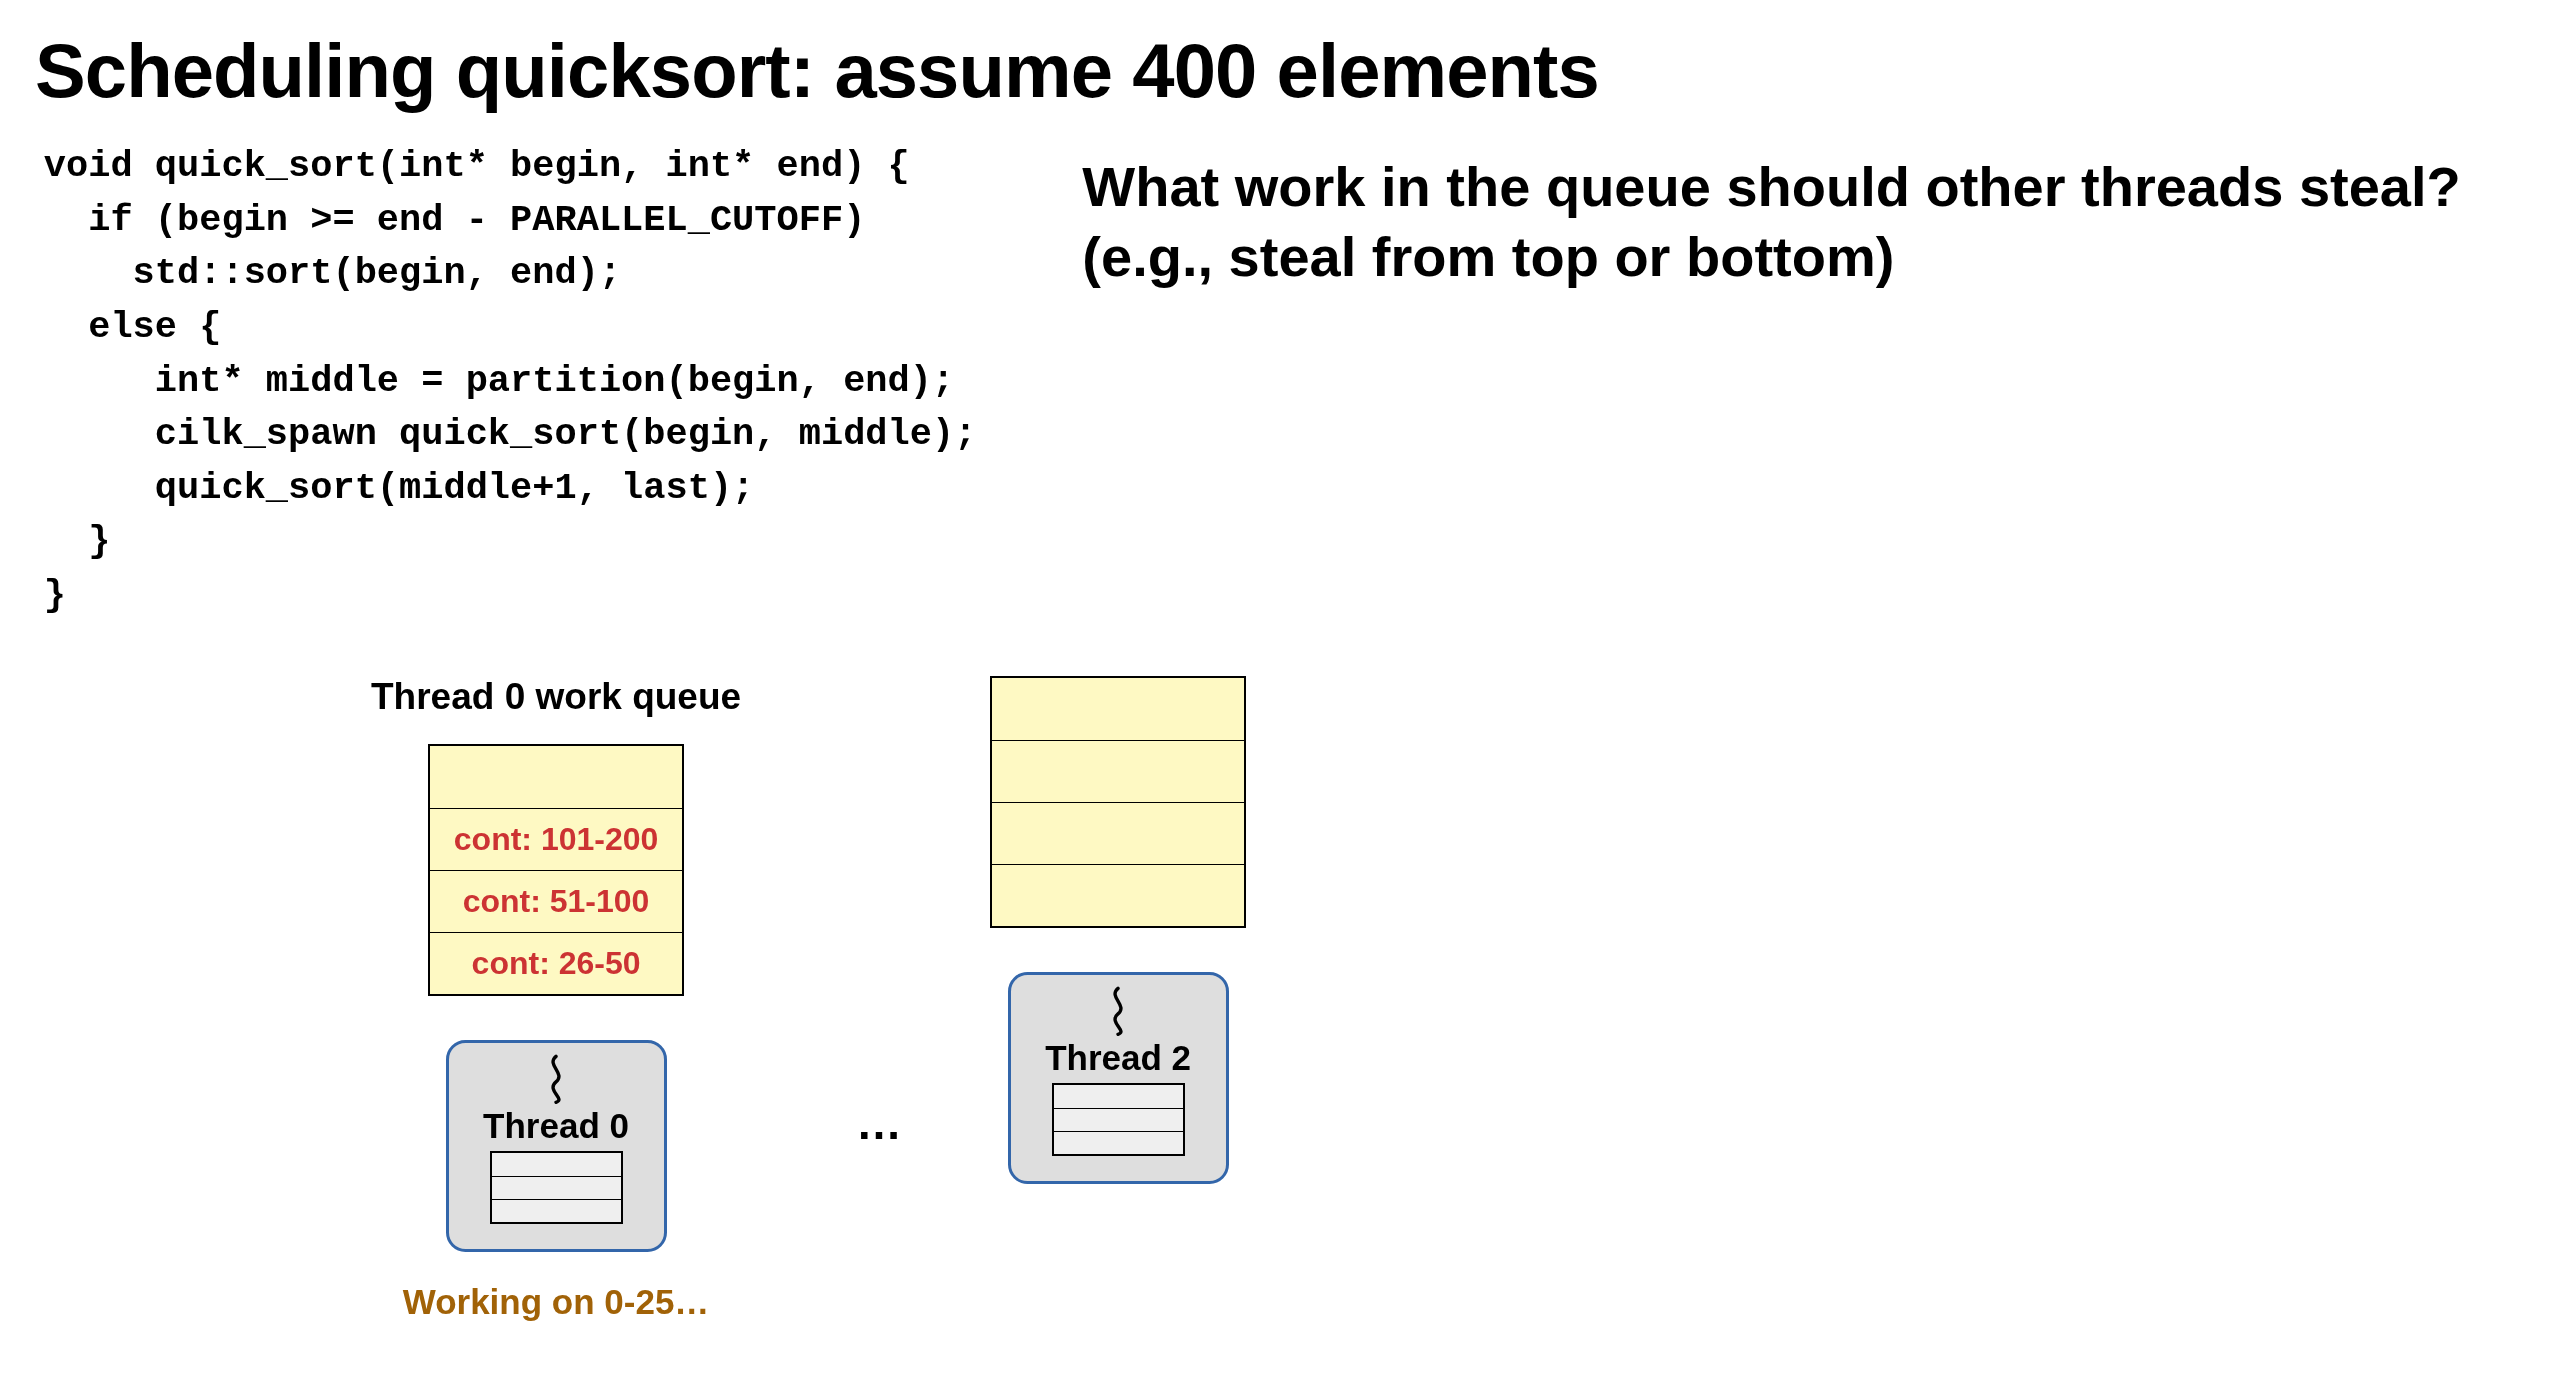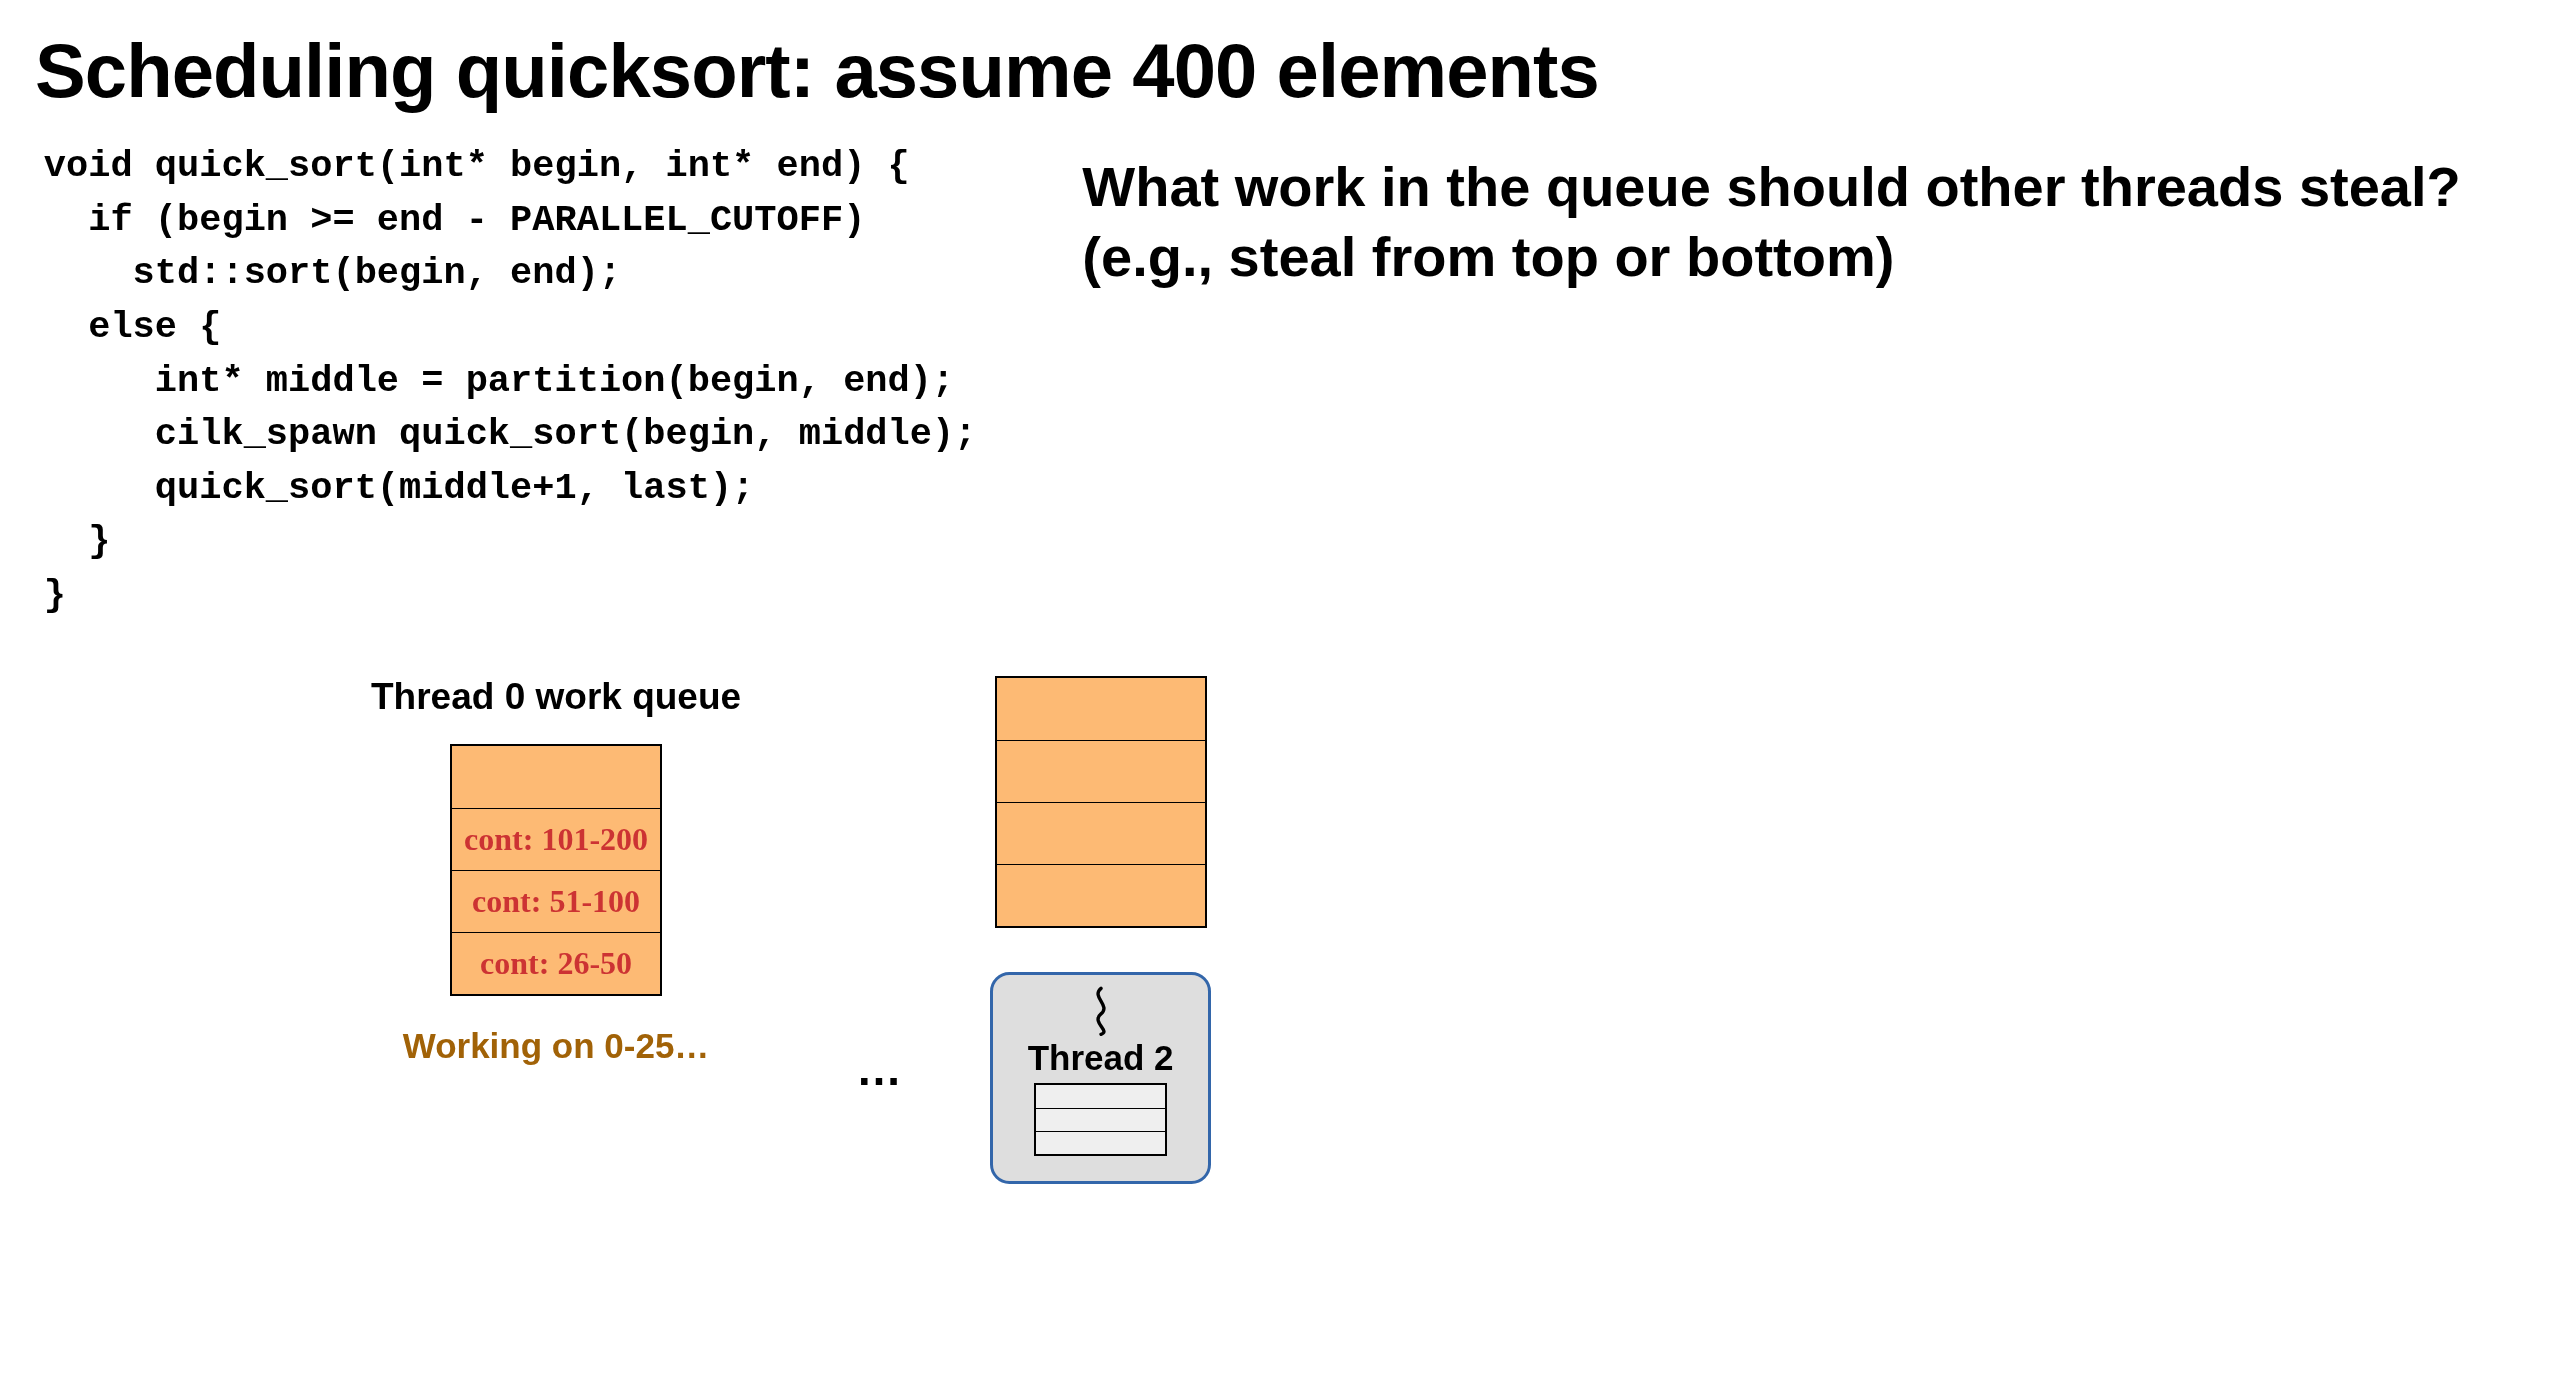--- a/index.html
+++ b/index.html
@@ -52,24 +52,23 @@
     align-items: center;
     margin-right: 62px;
   }
   .queue-label {
     font-size: 37px;
     font-weight: 800;
     font-stretch: condensed;
     margin-bottom: 26px;
   }
   .queue-box {
-    width: 212px;
+    width: 256px;
     border: 2.7px solid #000;
-    background: #fdba74;
-    font-family: Liberation Serif, serif;
+    background: #fef9c3;
   }
   .queue-cell {
     height: 62px;
     border-top: 1.8px solid #000;
     display: flex;
     align-items: center;
     justify-content: center;
     font-size: 32px;
     font-weight: 800;
     font-stretch: condensed;
@@ -149,20 +148,31 @@
 <div class="diagram-area">
 
   <div class="queue-group">
     <div class="queue-label">Thread 0 work queue</div>
     <div class="queue-box">
       <div class="queue-cell first empty-top"></div>
       <div class="queue-cell">cont: 101-200</div>
       <div class="queue-cell">cont: 51-100</div>
       <div class="queue-cell">cont: 26-50</div>
     </div>
+    <div class="thread-box">
+      <svg class="squiggle" viewBox="0 0 40 60">
+          <path d="M20 4 C8 14, 32 24, 20 34 C8 44, 32 54, 20 58" stroke="#000" stroke-width="4" fill="none" stroke-linecap="round"></path>
+        </svg>
+      <div class="thread-name">Thread 0</div>
+      <div class="mini-queue">
+        <div class="mini-cell first"></div>
+          <div class="mini-cell"></div>
+          <div class="mini-cell"></div>
+      </div>
+    </div>
     <div class="status-label">Working on 0-25…</div>
   </div>
 
 
   <div class="ellipsis">…</div>
 
   <div class="queue-group">
     <div class="queue-box">
       <div class="queue-cell first empty-top"></div>
       <div class="queue-cell"></div>

